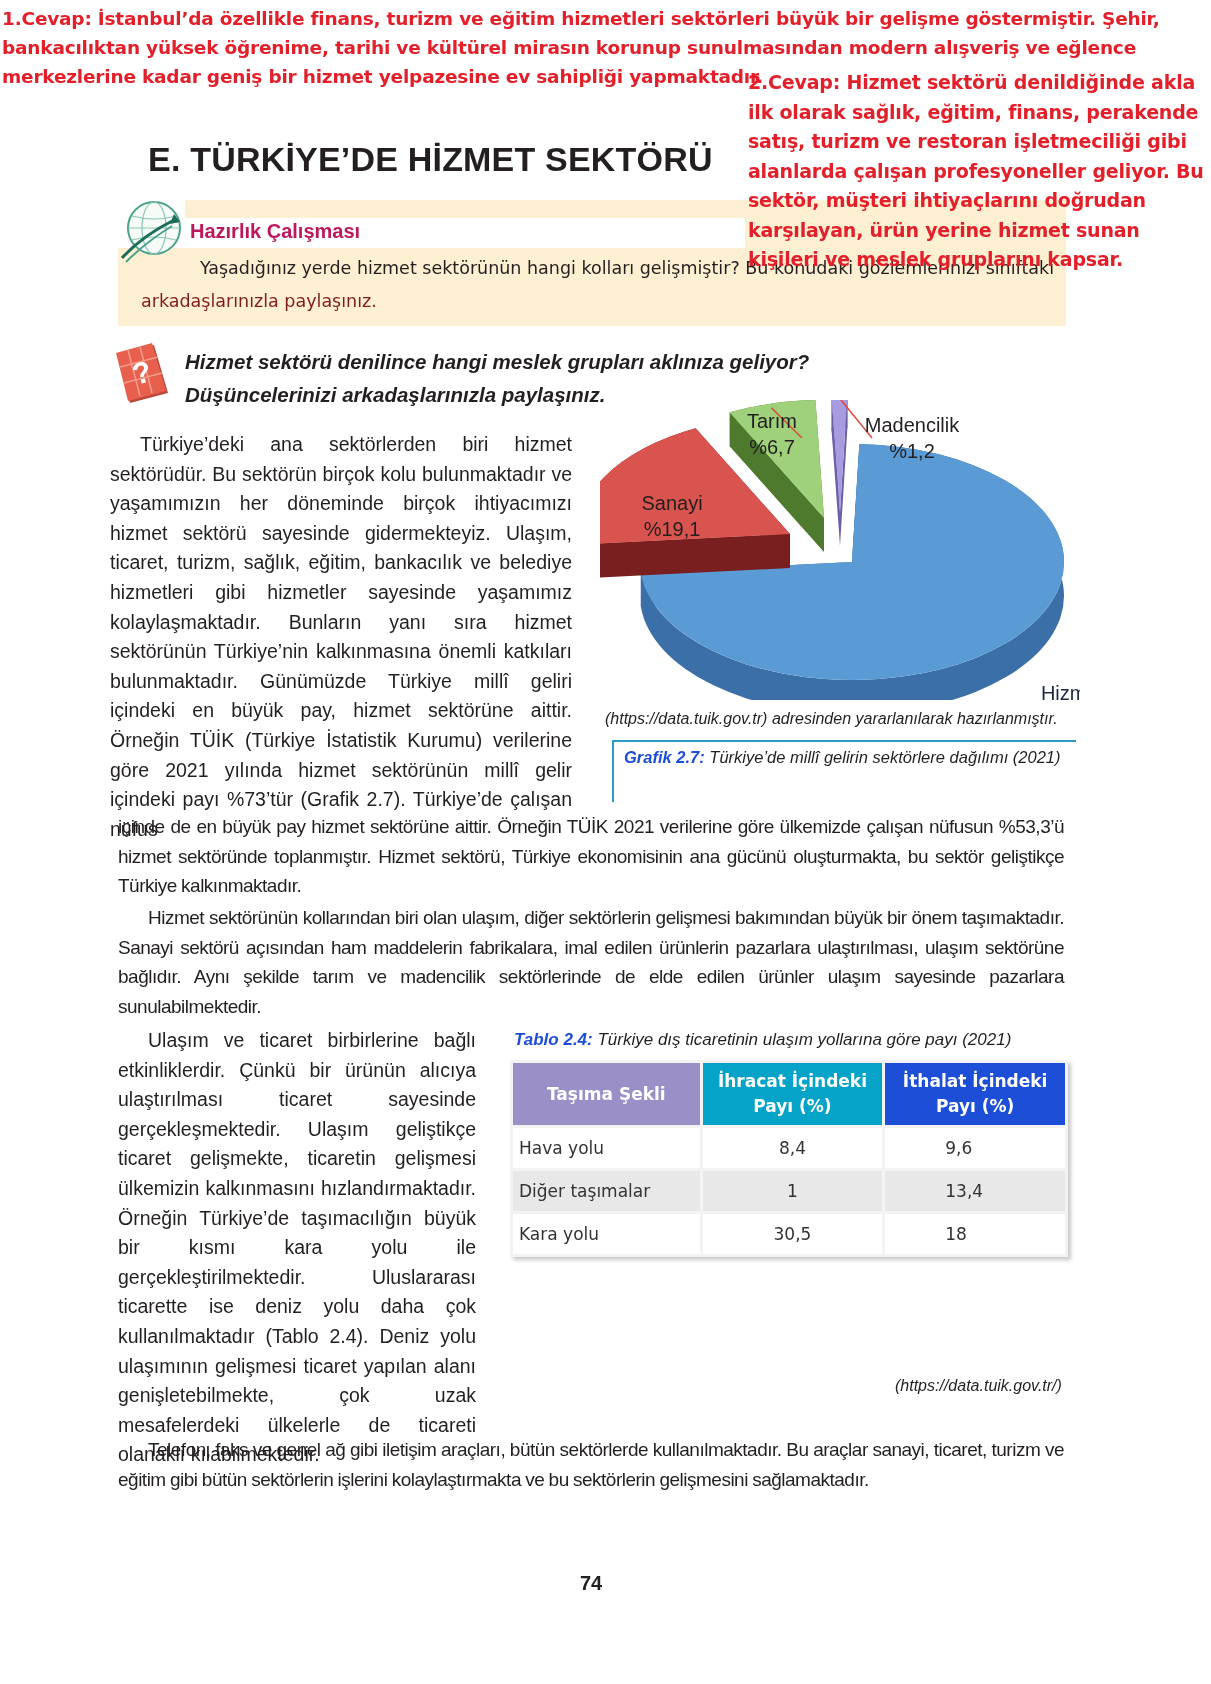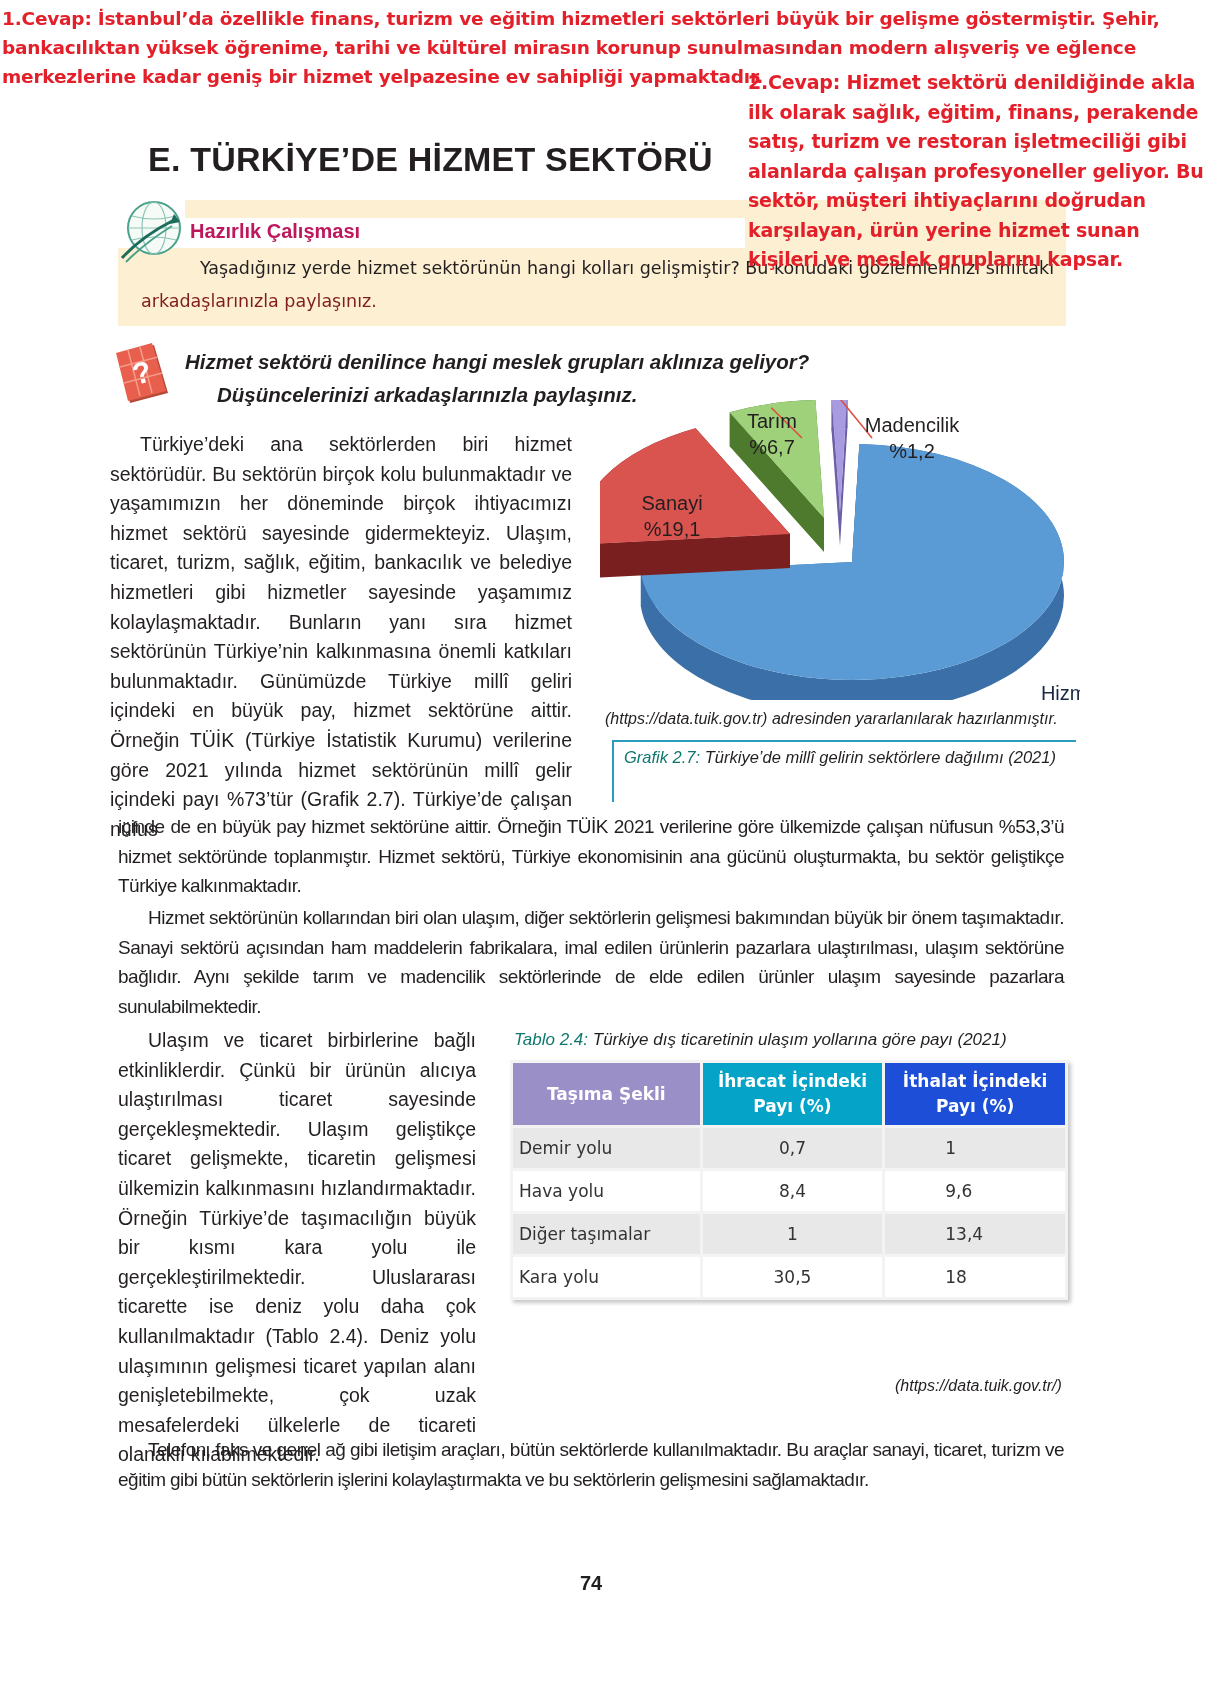--- a/index.html
+++ b/index.html
@@ -21,39 +21,39 @@
   #prep-box { left:118px; top:248px; width:948px; height:78px; background:#fdf0d2; }
   #prep-right { left:745px; top:200px; width:321px; height:48px; background:#fdf0d2; }
   #prep-title { left:190px; top:220px; font-size:20px; font-weight:bold; color:#be185d; }
   #prep-text1 { left:200px; top:258px; font-family:"DejaVu Sans", sans-serif; font-size:17.5px; color:#231f20; }
   #prep-text2 { left:141px; top:291px; font-family:"DejaVu Sans", sans-serif; font-size:17.5px; color:#7f1d1d; }
   #globe-icon { left:116px; top:196px; width:72px; height:72px; }
 
   
   #question-icon { left:112px; top:341px; width:62px; height:66px; }
   .question { left:185px; font-size:20.5px; font-weight:bold; font-style:italic; color:#231f20; }
-  #q1 { top:350px; } #q2 { top:383px;margin-left:32px; }
+  #q1 { top:350px; } #q2 { top:383px; }
 
   
   .para { font-size:19.5px; line-height:29.6px; color:#231f20; text-align:justify; }
   .para p { margin:0; }
   #col1 { left:110px; top:430px; width:462px; }
   .indent { text-indent:30px; }
   #full1 { left:118px; top:812px; width:946px; font-size:19px; letter-spacing:-0.5px; word-spacing:-0.5px; font-stretch:condensed; }
   #full2 { left:118px; top:903px; width:946px; font-size:19px; letter-spacing:-0.5px; word-spacing:-0.5px; }
   #col2 { left:118px; top:1026px; width:358px; }
   #full3 { left:118px; top:1435px; width:946px; font-size:19px; letter-spacing:-0.5px; word-spacing:-0.5px; }
 
   
   #pie-chart { left:600px; top:400px; width:480px; height:300px; }
   .pie-label { font-family:"Liberation Sans", sans-serif; font-size:20px; fill:#231f20; text-anchor:middle; }
   .pie-label-dark { fill:#1a2a44; }
   #chart-source { left:605px; top:710px; font-size:16px; font-style:italic; color:#231f20; }
   #chart-caption { left:612px; top:740px; width:452px; border-left:2px solid #2a9cc0; border-top:2px solid #2a9cc0; padding:4px 0 0 10px; font-size:16.5px; font-style:italic; line-height:22px; color:#231f20; height:56px; }
-  .cap-label { color:#0f766e; font-weight:normal; }
+  .cap-label { color:#1d4ed8; font-weight:bold; }
 
   
   #table-caption { left:514px; top:1030px; font-size:17px; font-style:italic; color:#231f20; }
   #trade-table { left:510px; top:1060px; width:558px; border-collapse:separate; border-spacing:3px; box-shadow:3px 3px 4px #c8c8c8; background:#f3f3f3; font-family:"DejaVu Sans", sans-serif; font-size:17px; }
   #trade-table th { color:#ffffff; font-weight:bold; font-size:17px; line-height:25px; height:62px; text-align:center; padding:0 6px; }
   #trade-table th.c0 { background:#9b8fc8; width:175px; }
   #trade-table th.c1 { background:#05a3c7; width:168px; }
   #trade-table th.c2 { background:#1d4ed8; width:168px;margin-left:32px; }
   #trade-table td { height:40px; padding:0 6px; color:#333; }
   #trade-table tr.odd td { background:#e8e8e8; }
@@ -164,25 +164,20 @@
 </div>
 <table id="trade-table" class="abs">
   <thead>
     <tr>
       <th class="c0">Taşıma Şekli</th>
       <th class="c1">İhracat İçindeki Payı (%)</th>
       <th class="c2">İthalat İçindeki Payı (%)</th>
     </tr>
   </thead>
   <tbody>
-    <tr class="odd">
-      <td>Demir yolu</td>
-      <td class="v1">0,7</td>
-      <td class="v2">1</td>
-    </tr>
     <tr class="even">
       <td>Hava yolu</td>
       <td class="v1">8,4</td>
       <td class="v2">9,6</td>
     </tr>
     <tr class="odd">
       <td>Diğer taşımalar</td>
       <td class="v1">1</td>
       <td class="v2">13,4</td>
     </tr>

